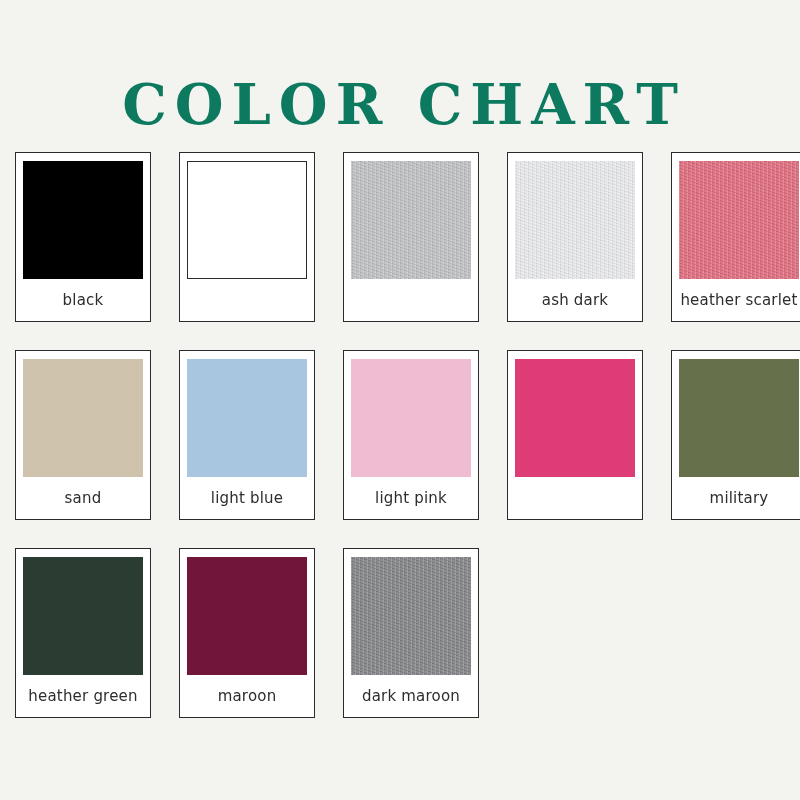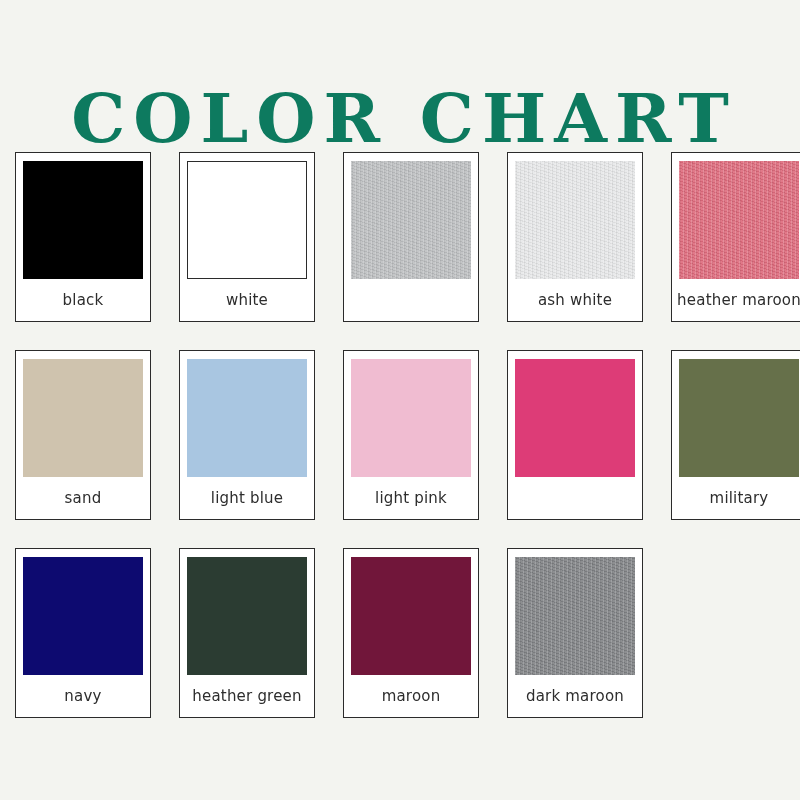--- a/index.html
+++ b/index.html
@@ -27,21 +27,21 @@
     position: absolute;
     top: 38px;
     left: 0;
     width: 800px;
     text-align: center;
   }
   .chart-title {
     display: inline-block;
     font-family: "DejaVu Serif", "Liberation Serif", serif;
     font-weight: 700;
-    font-size: 68px;
+    font-size: 56px;
     line-height: 1;
     letter-spacing: 8px;
     color: #0d7a5f;
     white-space: nowrap;
     text-indent: 8px;
     text-align: right;
   }
 
   
   .grid {
@@ -128,32 +128,31 @@
     <h1 class="chart-title" style="color: rgb(13, 122, 95);">COLOR CHART</h1>
   </div>
 
   <div class="grid">
       <div class="card">
         <div class="swatch" style="background: rgb(0, 0, 0);"></div>
         <div class="label">black</div>
       </div>
       <div class="card">
         <div class="swatch outlined" style="background: rgb(255, 255, 255);"></div>
-        <div class="label">white</div>
       </div>
       <div class="card">
         <div class="swatch textured" style="background: rgb(189, 191, 193);"></div>
       </div>
       <div class="card">
         <div class="swatch textured" style="background: rgb(231, 232, 233);"></div>
-        <div class="label">ash white</div>
+        <div class="label">ash dark</div>
       </div>
       <div class="card">
         <div class="swatch textured" style="background: rgb(222, 106, 124);"></div>
-        <div class="label">heather maroon</div>
+        <div class="label">heather scarlet</div>
       </div>
       <div class="card">
         <div class="swatch" style="background: rgb(207, 195, 174);"></div>
         <div class="label">sand</div>
       </div>
       <div class="card">
         <div class="swatch" style="background: rgb(169, 198, 225);"></div>
         <div class="label">light blue</div>
       </div>
       <div class="card">
@@ -161,24 +160,20 @@
         <div class="label">light pink</div>
       </div>
       <div class="card">
         <div class="swatch" style="background: rgb(221, 60, 119);"></div>
       </div>
       <div class="card">
         <div class="swatch" style="background: rgb(102, 112, 74);"></div>
         <div class="label">military</div>
       </div>
       <div class="card">
-        <div class="swatch" style="background: rgb(13, 10, 112);"></div>
-        <div class="label">navy</div>
-      </div>
-      <div class="card">
         <div class="swatch" style="background: rgb(43, 60, 50);"></div>
         <div class="label">heather green</div>
       </div>
       <div class="card">
         <div class="swatch" style="background: rgb(113, 22, 58);"></div>
         <div class="label">maroon</div>
       </div>
       <div class="card">
         <div class="swatch textured" style="background: rgb(128, 130, 133);"></div>
         <div class="label">dark maroon</div>

